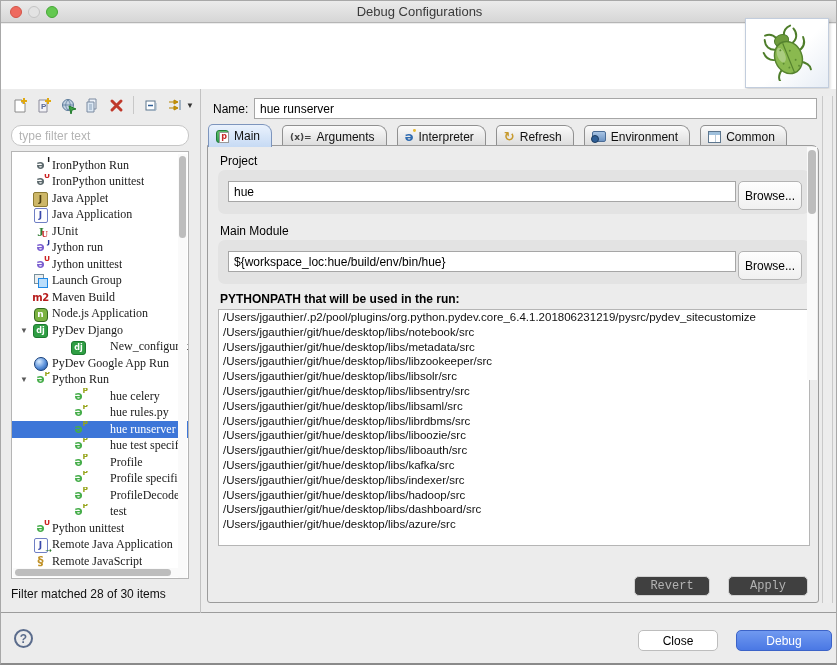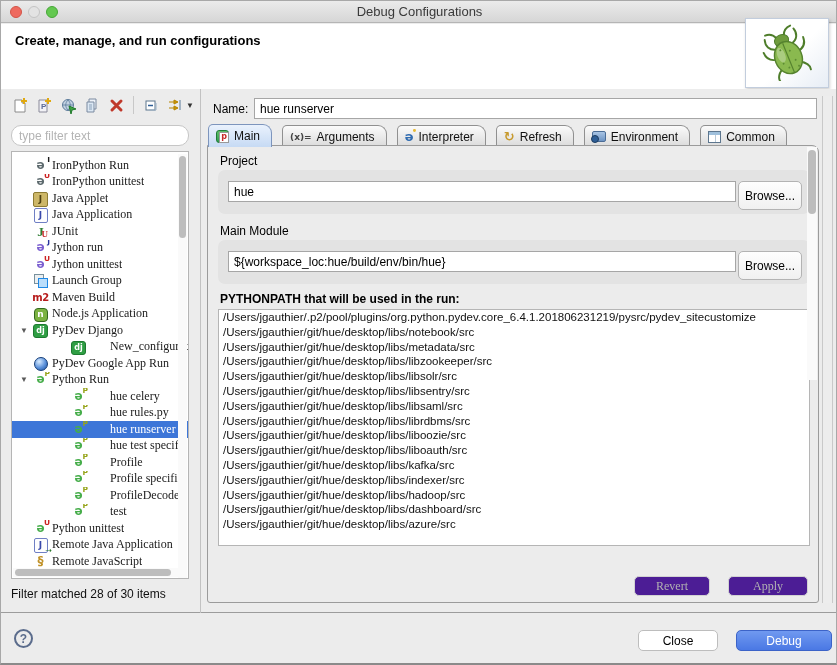--- a/index.html
+++ b/index.html
@@ -134,22 +134,22 @@
             font-size:12px; color:#000; font-family:"Liberation Sans",sans-serif; }
 
   .pplabel { position:absolute; left:12px; top:146px; font-size:12px; font-weight:bold; color:#000; }
   .pplist { position:absolute; left:10px; top:163px; width:592px; height:237px; background:#fff;
             border:1px solid #b5b5b5; overflow:hidden; }
   .prow { height:14.8px; line-height:14.8px; font-size:11.5px; color:#111; white-space:nowrap;
           padding-left:4px; overflow:hidden; }
   .ppsb { position:absolute; right:1px; top:1px; width:10px; height:233px; background:#fafafa; }
   .ppsb .thumb { position:absolute; left:1px; top:3px; width:8px; height:64px; background:#bdbdbd; border-radius:4px; }
 
-  .btn-disabled { position:absolute; top:430px; height:20px; background:#4c1d95; border:1px solid #d2d2d2;
-                  border-radius:5px; color:#b2b2b2; font-size:12px; font-family:Liberation Serif, serif; }
+  .btn-disabled { position:absolute; top:430px; height:20px; background:#404040; border:1px solid #d2d2d2;
+                  border-radius:5px; color:#b2b2b2; font-size:12px; font-family:Liberation Mono, monospace; }
   .revert { left:426px; width:76px; }
   .apply  { left:520px; width:80px; }
 
   .rtrack { position:absolute; left:821px; top:7px; width:11px; height:507px; background:#ededed;
             border-left:1px solid #c9c9c9; border-right:1px solid #c9c9c9; }
 
   
   .footer { position:absolute; left:0; top:613px; width:837px; height:52px; background:#ececec; }
   .help { position:absolute; left:13px; top:15px; width:19px; height:19px; border:2px solid #5b6c8c;
           border-radius:50%; color:#5b6c8c; font:bold 12px/16px "Liberation Sans",sans-serif; text-align:center;
@@ -167,21 +167,20 @@
 <div class="window">
 
   <div class="titlebar">
     <span class="tl red"></span>
     <span class="tl minim"></span>
     <span class="tl green"></span>
     <div class="wintitle">Debug Configurations</div>
   </div>
 
   <div class="header">
-    <h1>Create, manage, and run configurations</h1>
     <div class="bugbox">
       <svg width="58" height="58" viewBox="0 0 60 60">
         <g transform="rotate(-22 30 32)">
           <g stroke="#4e7d2a" stroke-width="2" fill="none" stroke-linecap="round">
             <path d="M22 24 C14 22 12 16 14 10"></path>
             <path d="M20 34 C11 33 8 28 8 22"></path>
             <path d="M21 44 C14 48 12 52 13 56"></path>
             <path d="M38 24 C46 22 48 16 46 10"></path>
             <path d="M40 34 C49 33 52 28 52 22"></path>
             <path d="M39 44 C46 48 48 52 47 56"></path>

